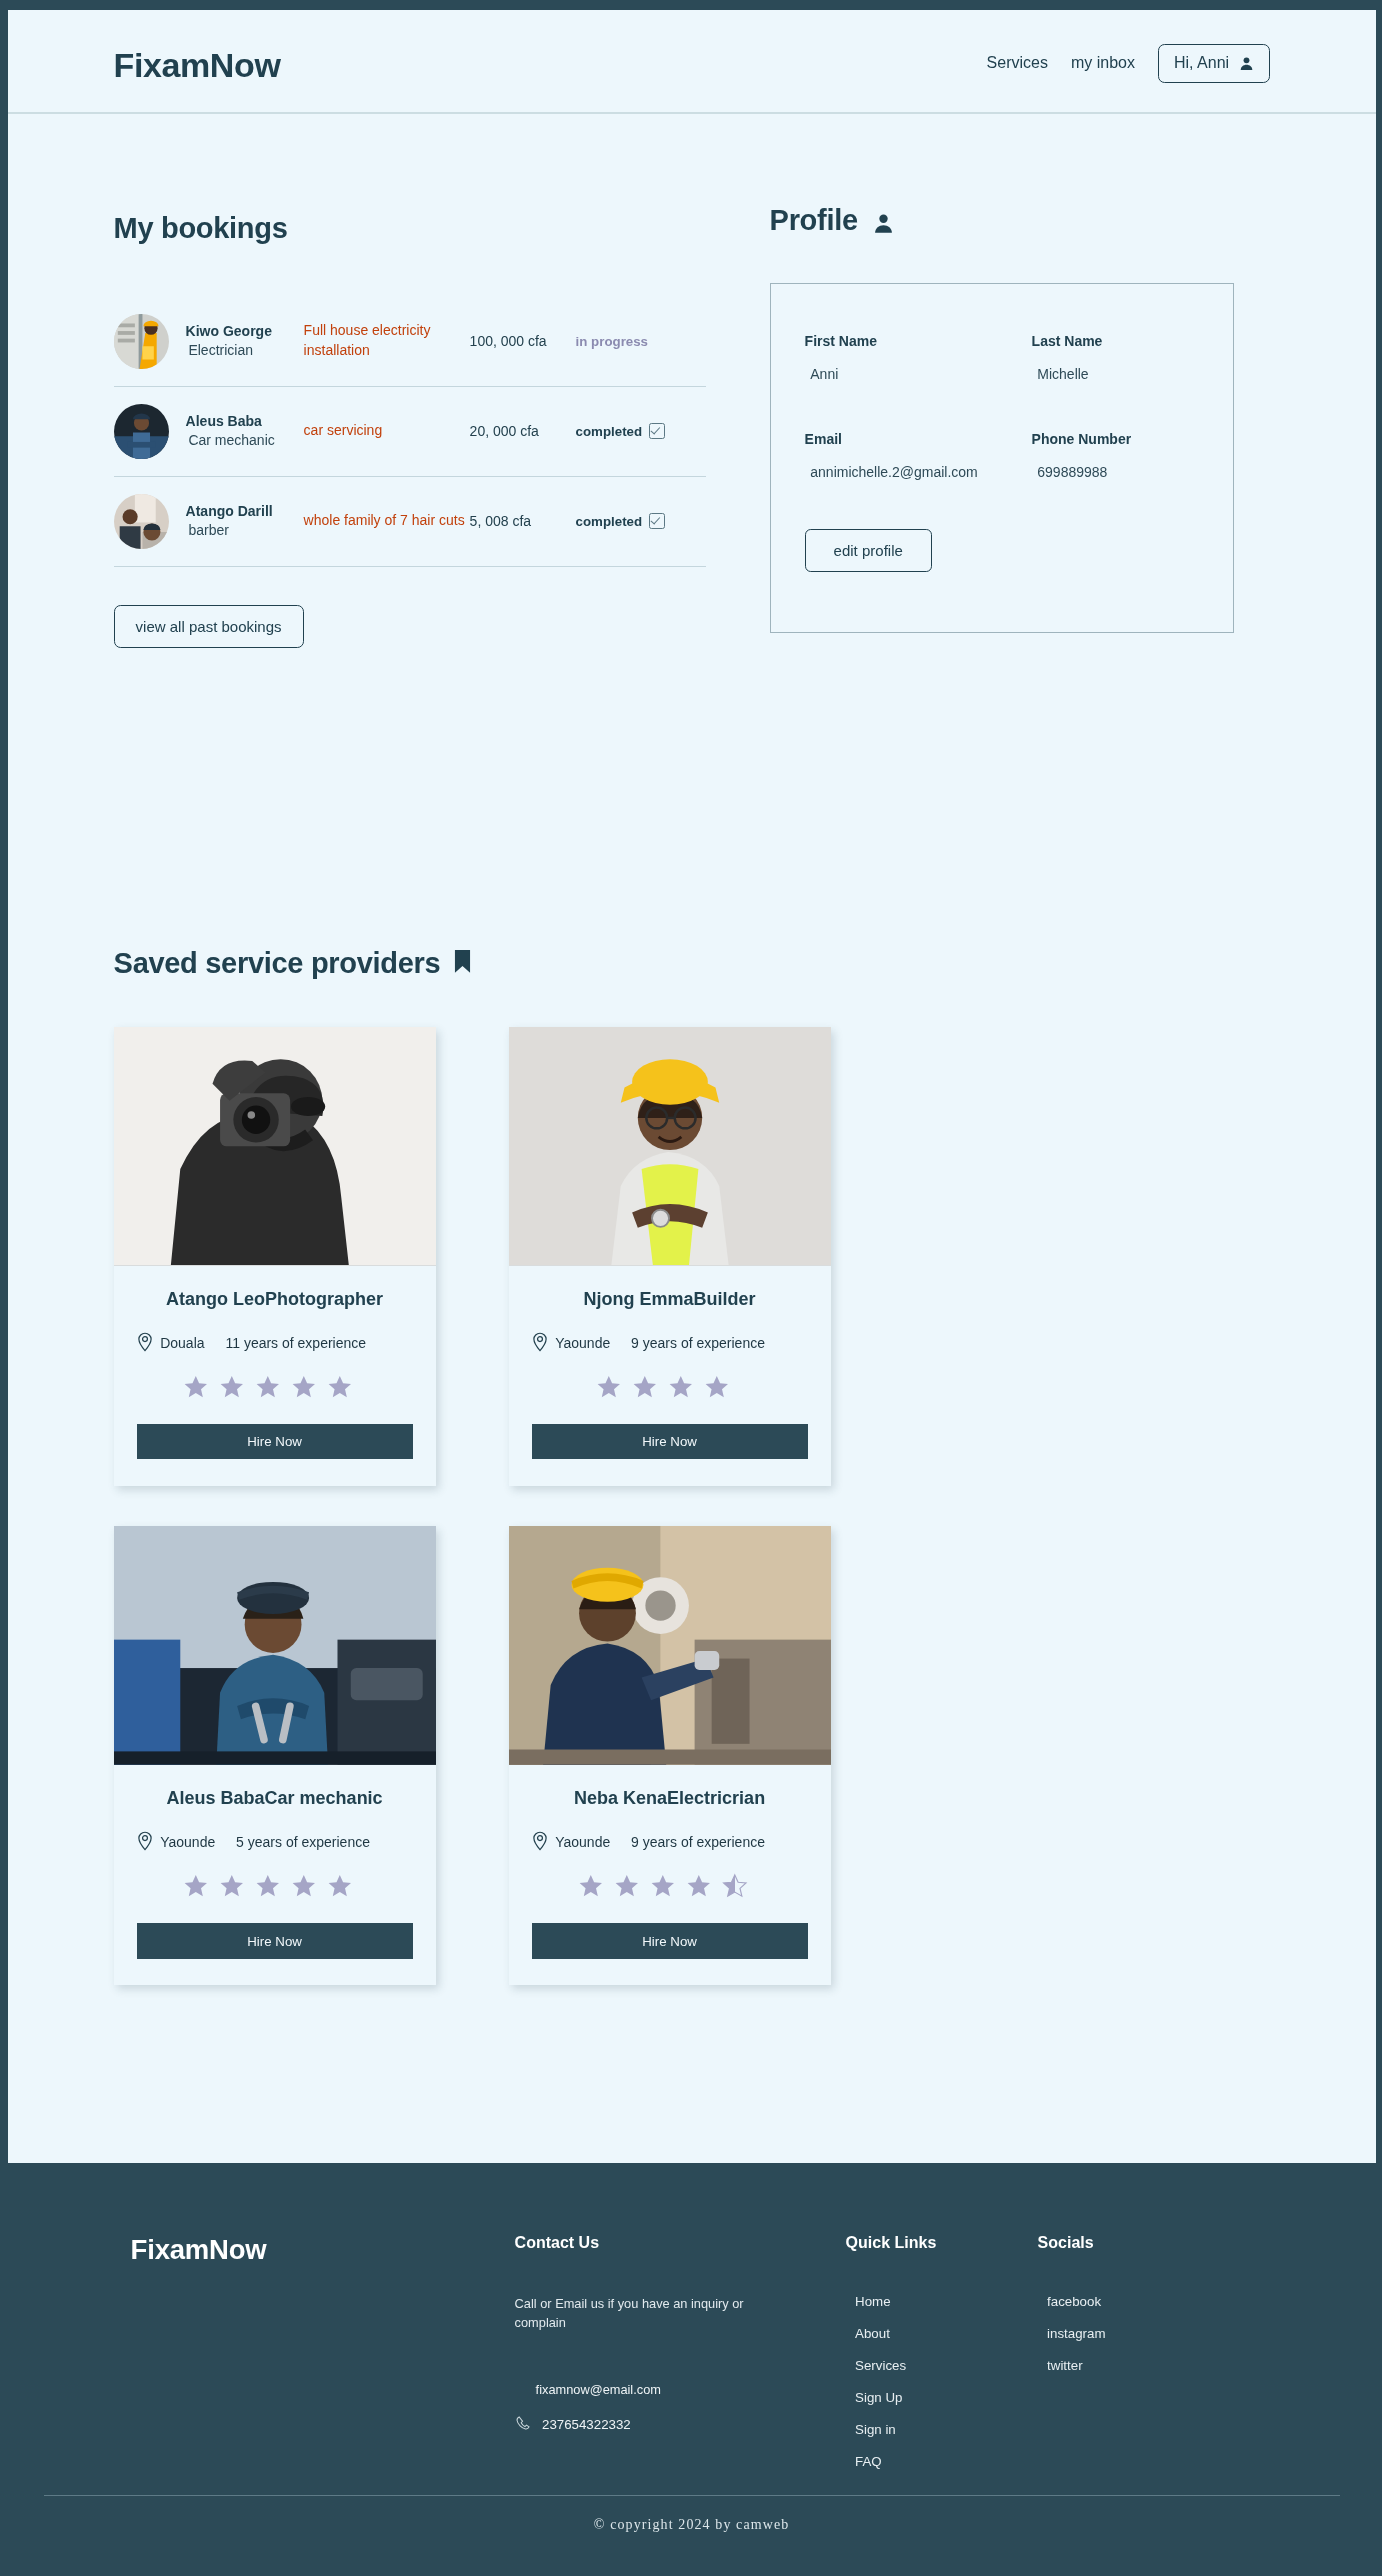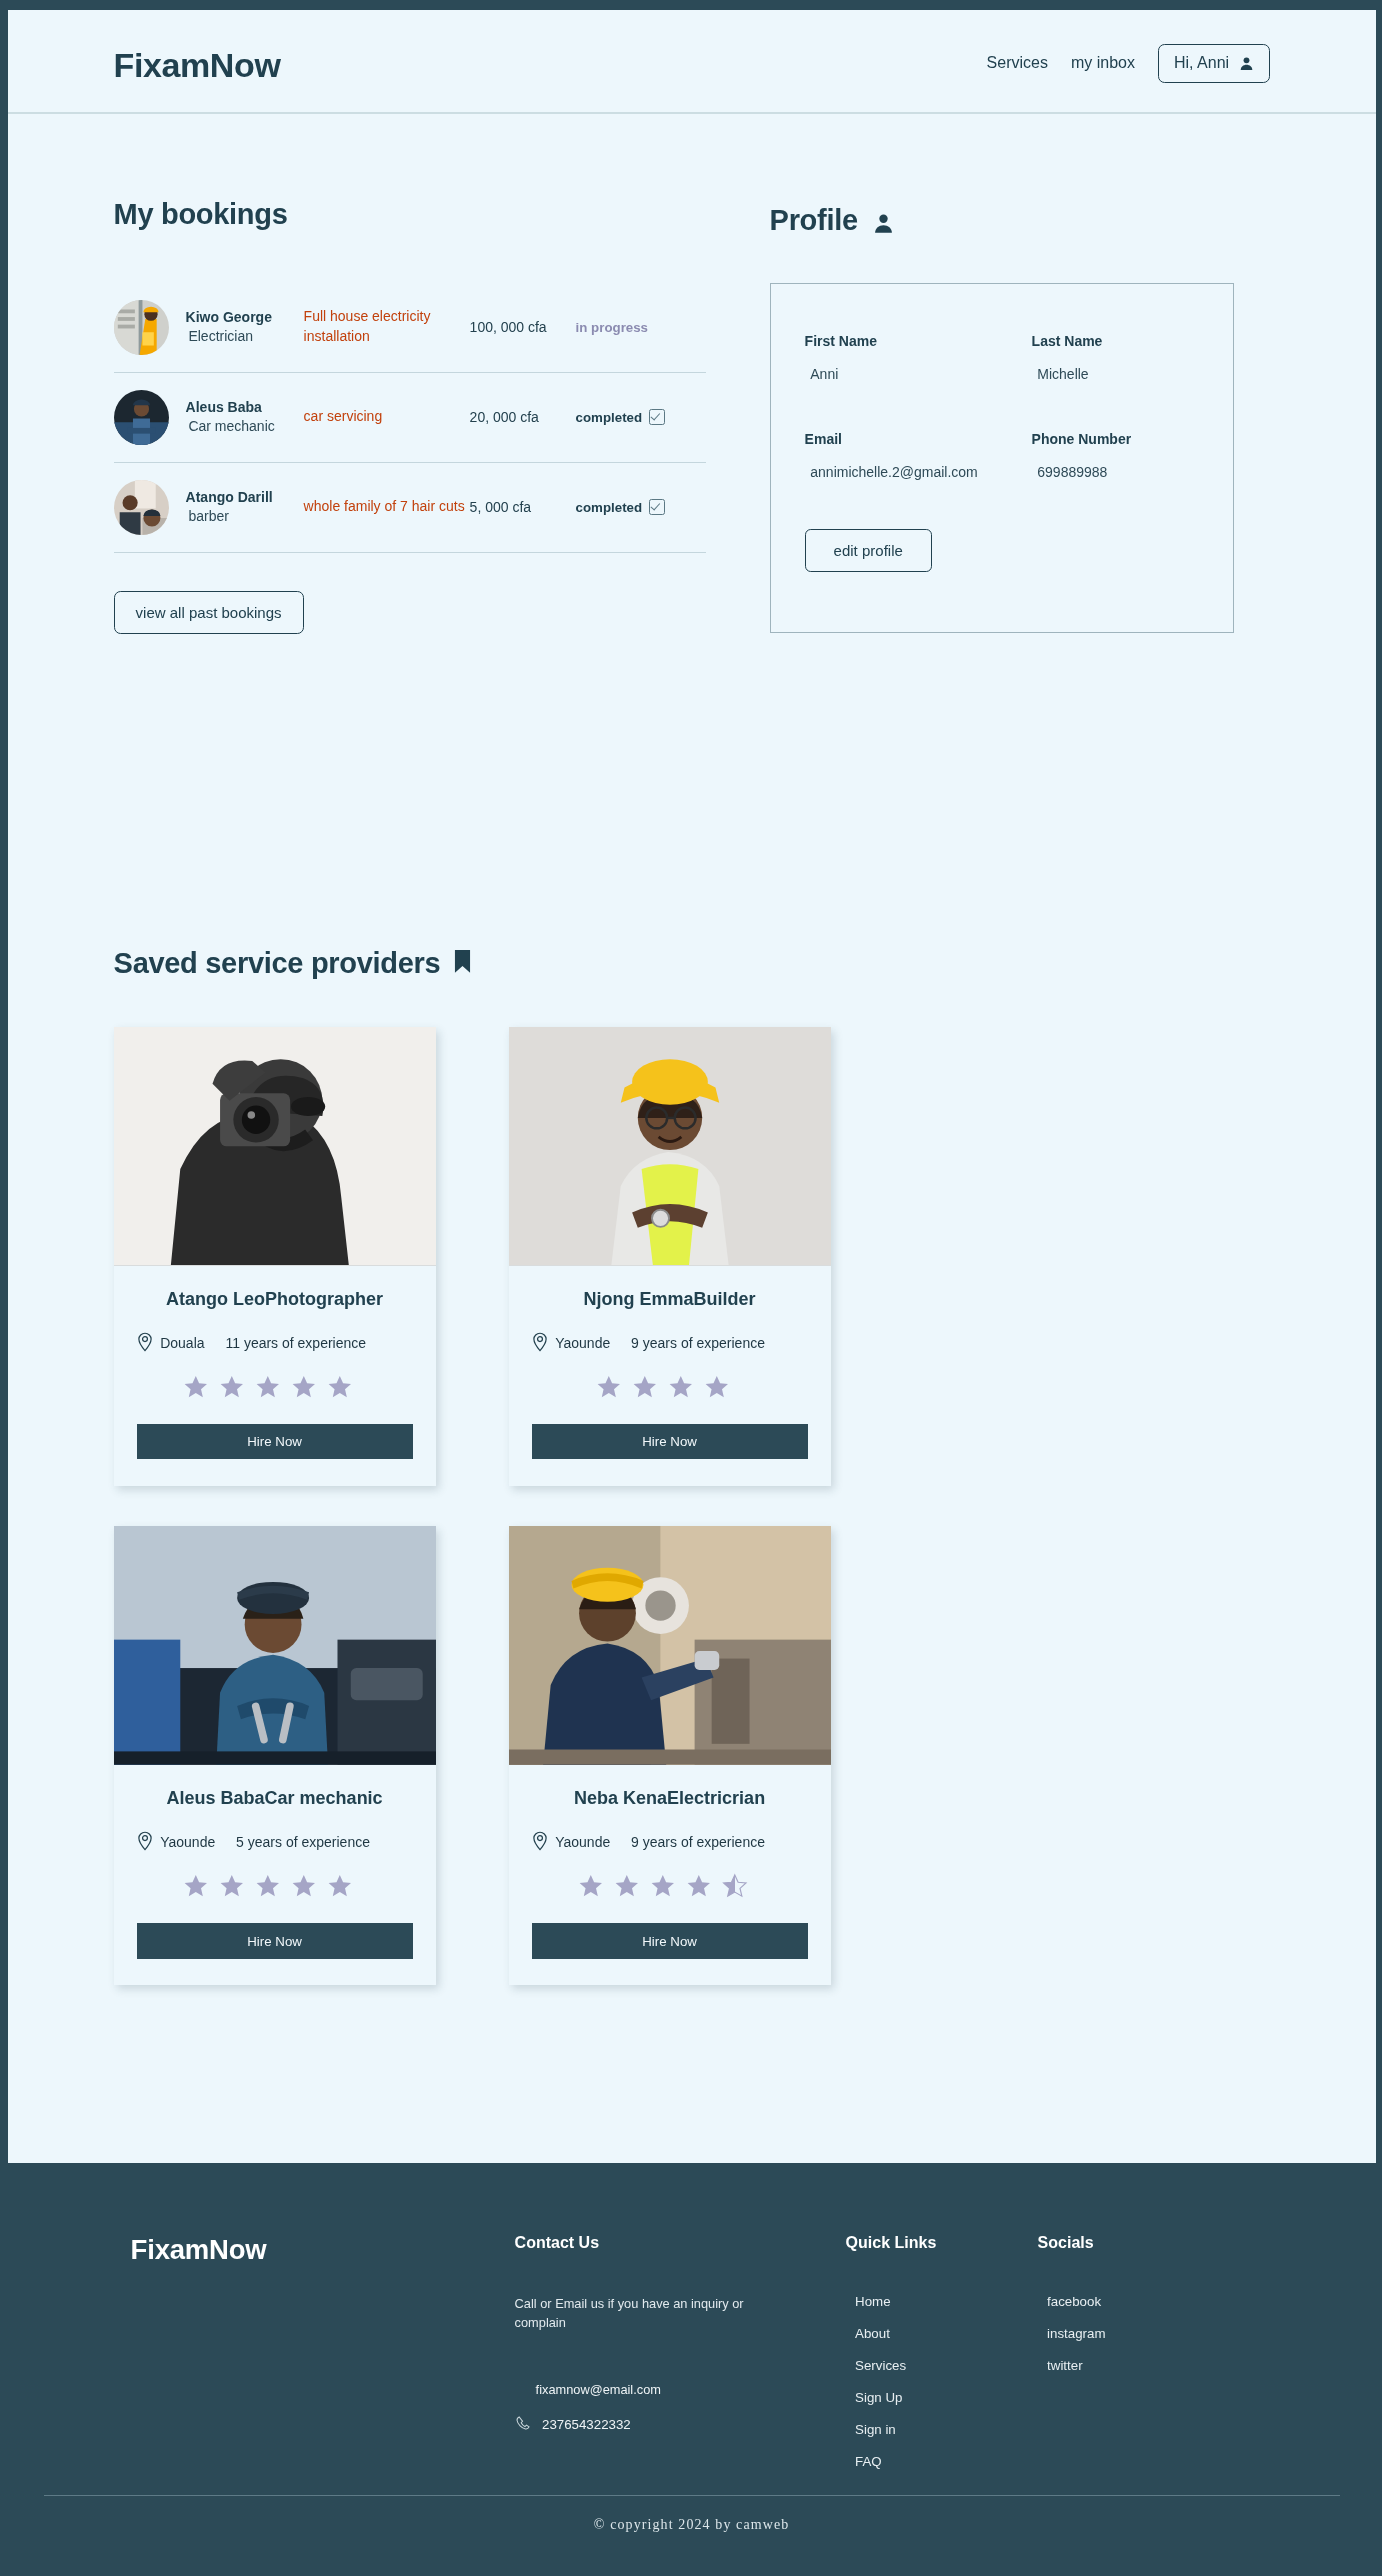--- a/index.html
+++ b/index.html
@@ -78,21 +78,21 @@
     font-size: 29px;
     font-weight: 700;
     color: #21414F;
     letter-spacing: -0.3px;
   }
 
   
   .bookings {
     position: absolute;
     left: 106px;
-    top: 84px;
+    top: 98px;
     width: 592px;
   }
   .bookings-list { margin-top: 51px; }
   .booking-row {
     display: flex;
     align-items: center;
     padding: 17px 0;
     border-bottom: 0.9px solid #C4D6DD;
   }
   .booking-row:first-child { border-top: 0.9px solid transparent; }
@@ -396,21 +396,21 @@
               <path d="M30 40 h26 v18 h-26 z" fill="#b8b2aa"></path>
               <circle cx="40" cy="40" r="9" fill="#6b4a33"></circle>
               <path d="M31 38 a9 7 0 0 1 18 0 z" fill="#23303b"></path>
             </svg>
           </div>
           <div class="bk-name-block">
             <div class="bk-name">Atango Darill</div>
             <div class="bk-role">barber</div>
           </div>
           <div class="bk-service">whole family of 7 hair cuts</div>
-          <div class="bk-price">5, 000 cfa</div>
+          <div class="bk-price">5, 008 cfa</div>
           <div class="bk-status completed">
             <span>completed</span>
             <span class="check-box"></span>
           </div>
         </div>
 
       </div>
 
       <button class="view-all-btn">view  all past bookings</button>
     </div>

